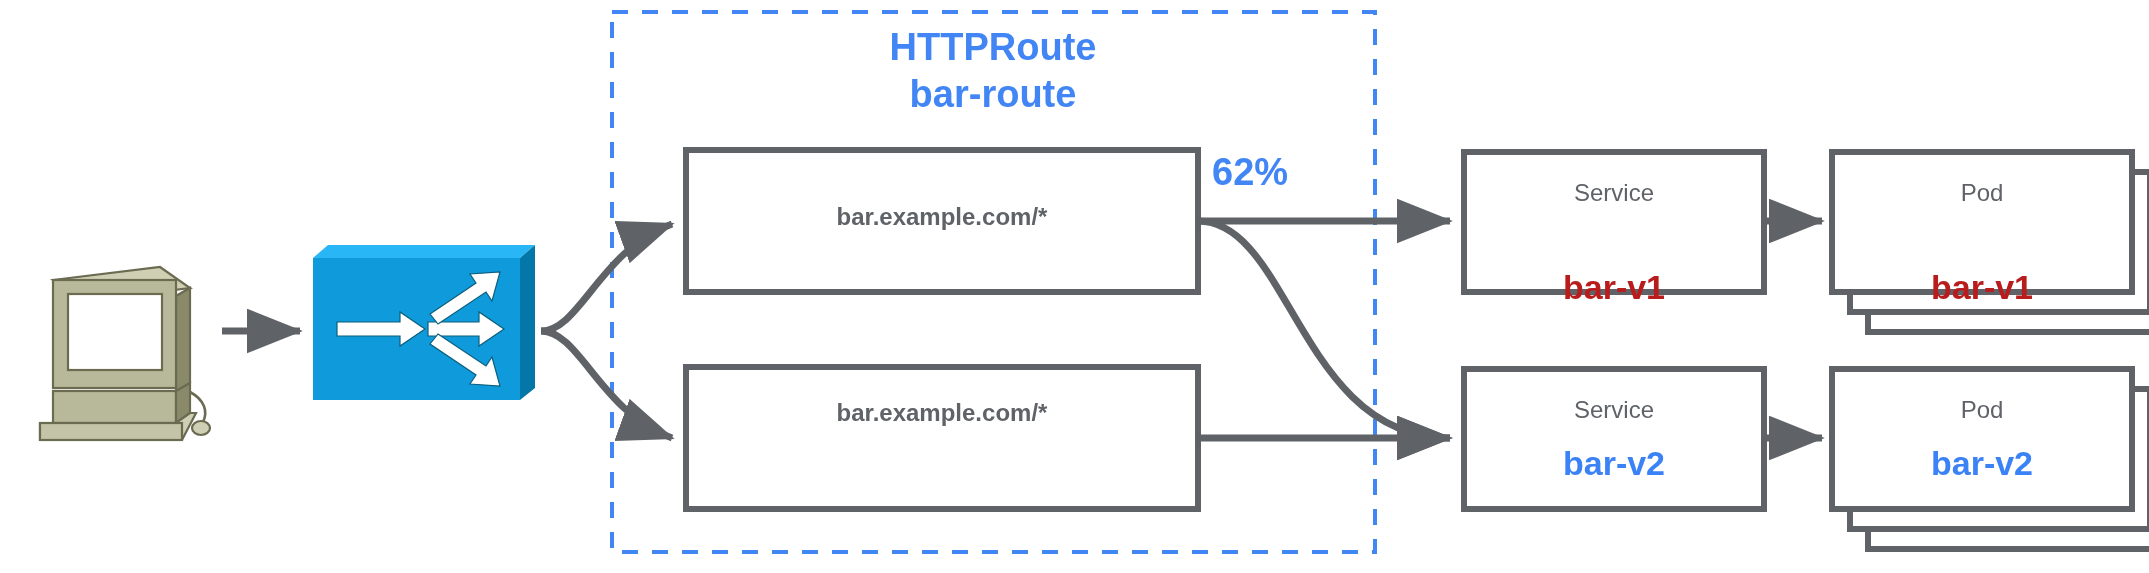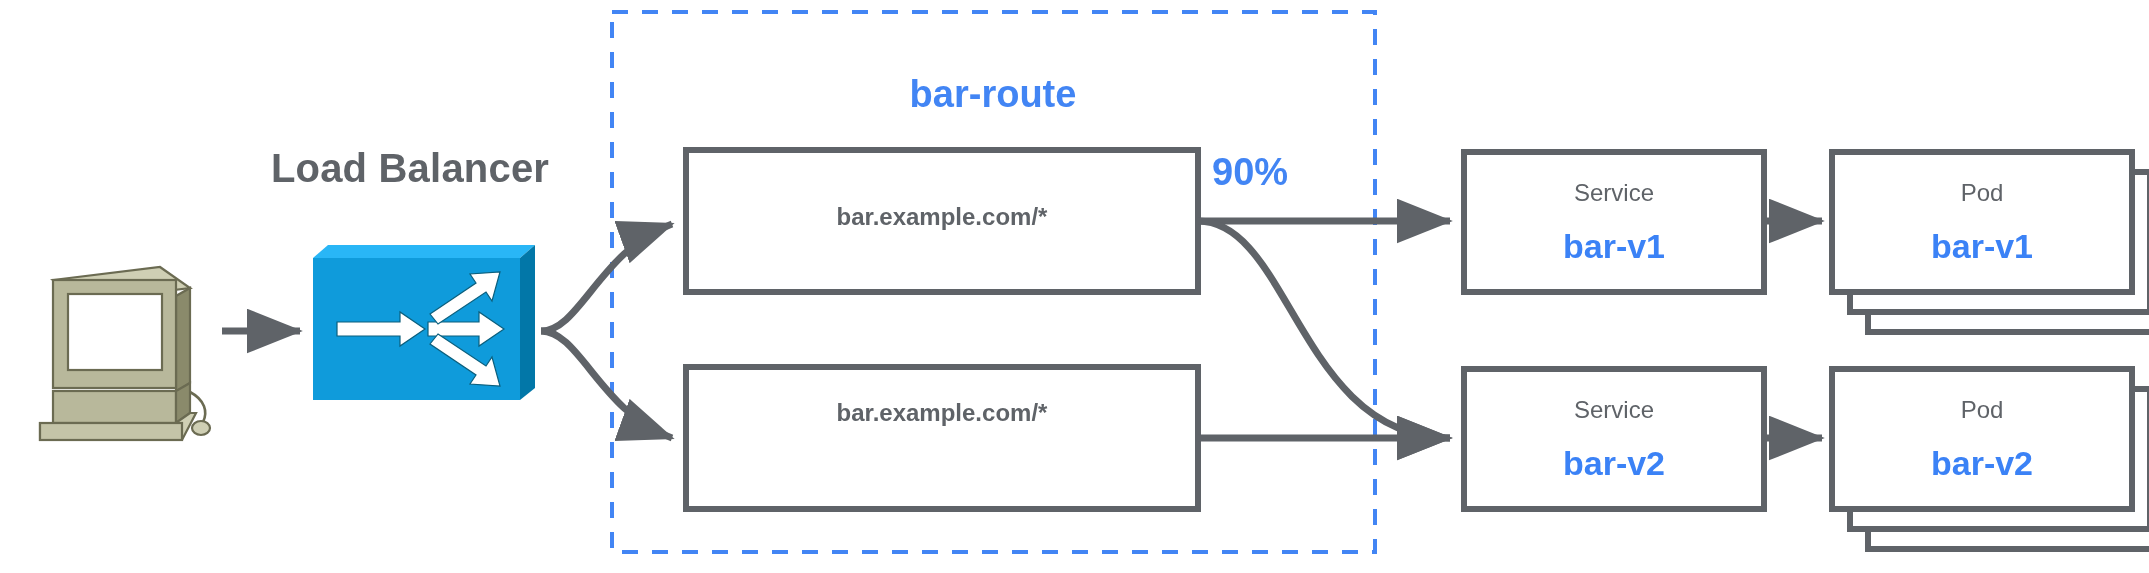--- a/index.html
+++ b/index.html
@@ -54,21 +54,21 @@
     font-weight: bold;
   }
   .nodetext {
     font-size: 24px;
     color: #5f6368;
   }
   .nodename {
     font-size: 34px;
     font-weight: bold;
   }
-  .nm-blue { color: #3b82f6; }
+  .nm-blue { color: #b91c1c; margin-top: 41px; }
   .nm-green { color: #3b82f6; }
 </style>
 </head>
 <body>
 
 <div id="canvas">
 
   <svg id="vec" viewBox="0 0 2149 573">
     <defs>
       <marker id="arrowhead" markerWidth="9" markerHeight="9" refX="7.6" refY="3.2" orient="auto" markerUnits="strokeWidth">
@@ -140,29 +140,29 @@
       <rect x="1832" y="152" width="300" height="140" fill="#ffffff" stroke="#5f6368" stroke-width="6"></rect>
     </g>
 
     <g>
       <rect x="1868" y="409" width="300" height="140" fill="#ffffff" stroke="#5f6368" stroke-width="6"></rect>
       <rect x="1850" y="389" width="300" height="140" fill="#ffffff" stroke="#5f6368" stroke-width="6"></rect>
       <rect x="1832" y="369" width="300" height="140" fill="#ffffff" stroke="#5f6368" stroke-width="6"></rect>
     </g>
   </svg>
 
-  <div class="lbl lb-title" style="left:260px; top:145px; width:300px;">Load Balancer</div>
 
+  <div class="lbl route-title" style="left:843px; top:25px; width:300px;">HTTPRoute</div>
   <div class="lbl route-title" style="left:843px; top:72px; width:300px;">bar-route</div>
 
   <div class="lbl boxtext" style="left:686px; top:203px; width:512px;">bar.example.com/*</div>
 
   <div class="lbl boxtext" style="left:686px; top:399px; width:512px;">bar.example.com/*</div>
 
-  <div class="lbl pct pct-blue" style="left:1212px; top:150px; width:150px; text-align:left;">90%</div>
+  <div class="lbl pct pct-blue" style="left:1212px; top:150px; width:150px; text-align:left;">62%</div>
 
   <div class="lbl nodetext" style="left:1464px; top:179px; width:300px;">Service</div>
   <div class="lbl nodename nm-blue" style="left:1464px; top:226px; width:300px;">bar-v1</div>
 
   <div class="lbl nodetext" style="left:1464px; top:396px; width:300px;">Service</div>
   <div class="lbl nodename nm-green" style="left:1464px; top:443px; width:300px;">bar-v2</div>
 
   <div class="lbl nodetext" style="left:1832px; top:179px; width:300px;">Pod</div>
   <div class="lbl nodename nm-blue" style="left:1832px; top:226px; width:300px;">bar-v1</div>
 

